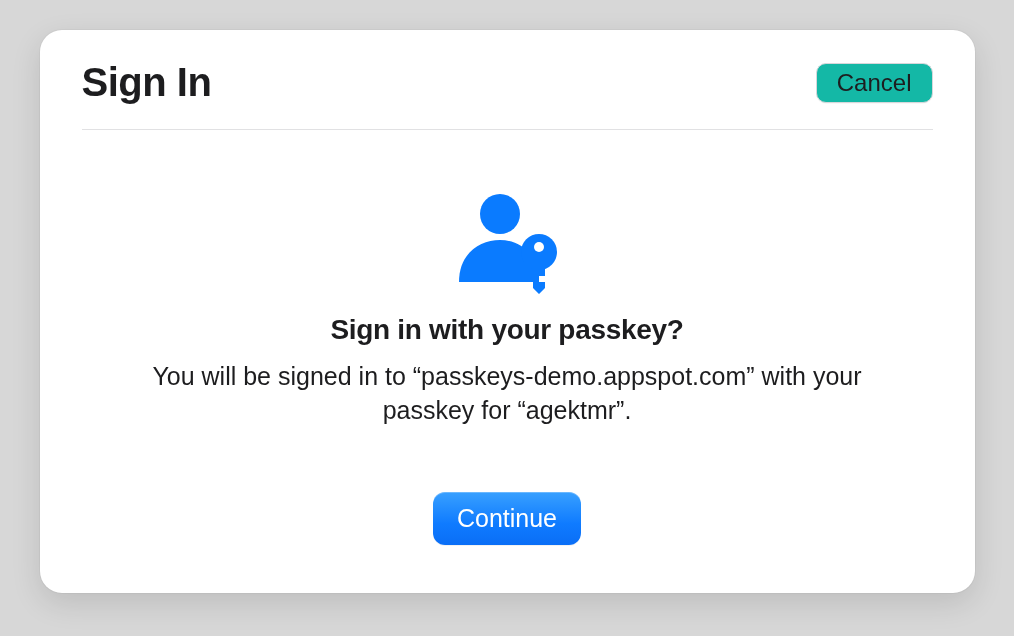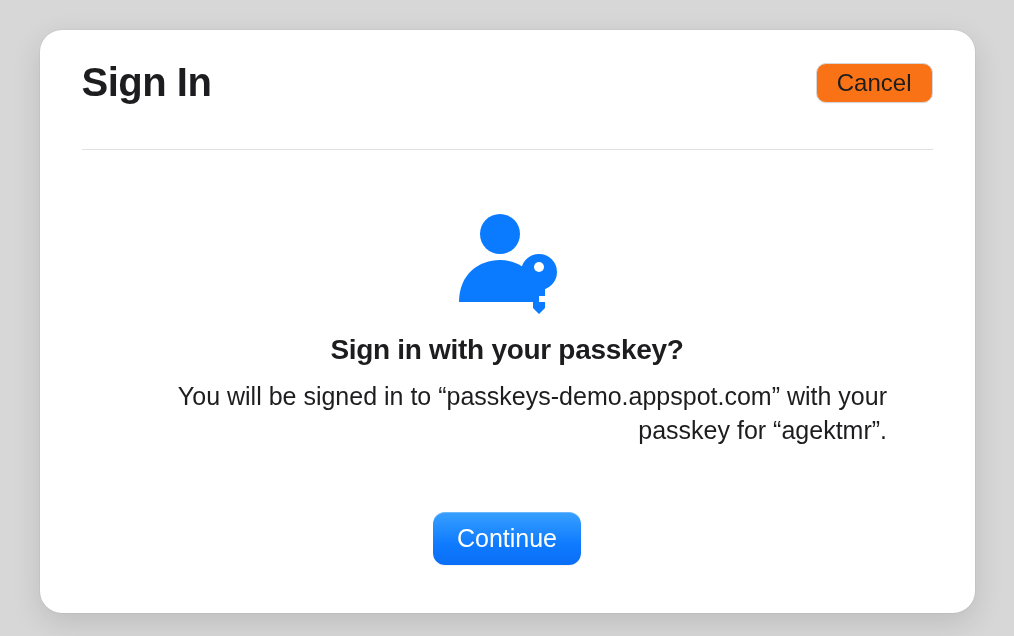--- a/index.html
+++ b/index.html
@@ -17,33 +17,33 @@
       margin-top: 30px;
       background: #fff;
       border-radius: 22px;
       box-shadow: 0 10px 30px rgba(0,0,0,0.12), 0 0 0 1px rgba(0,0,0,0.03);
       padding: 30px 42px 48px 42px;
     }
     .dialog-header {
       display: flex;
       align-items: center;
       justify-content: space-between;
-      padding-bottom: 44px;
+      padding-bottom: 24px;
       border-bottom: 1px solid #e1e1e3;
     }
     .dialog-title {
       font-size: 40px;
       font-weight: 700;
       letter-spacing: -0.5px;
       color: #1d1d1f;
     }
     .cancel-btn {
       font-size: 24px;
       color: #1d1d1f;
-      background: #f97316;
+      background: #14b8a6;
       border: 1px solid #d7d7db;
       border-radius: 10px;
       padding: 5px 20px;
       font-family: inherit;
       cursor: pointer;
       box-shadow: 0 1px 1px rgba(0,0,0,0.03);
     }
     .body {
       text-align: center;
       padding-top: 62px;
@@ -62,21 +62,20 @@
       margin-bottom: 14px;
       letter-spacing: -0.3px;
     }
     .desc {
       font-size: 25px;
       font-weight: 400;
       color: #1d1d1f;
       line-height: 1.35;
       max-width: 760px;
       margin: 0 auto;
-      text-align: right;
     }
     .actions {
       margin-top: 64px;
       display: flex;
       justify-content: center;
     }
     .continue-btn {
       font-size: 25px;
       font-weight: 500;
       color: #fff;

